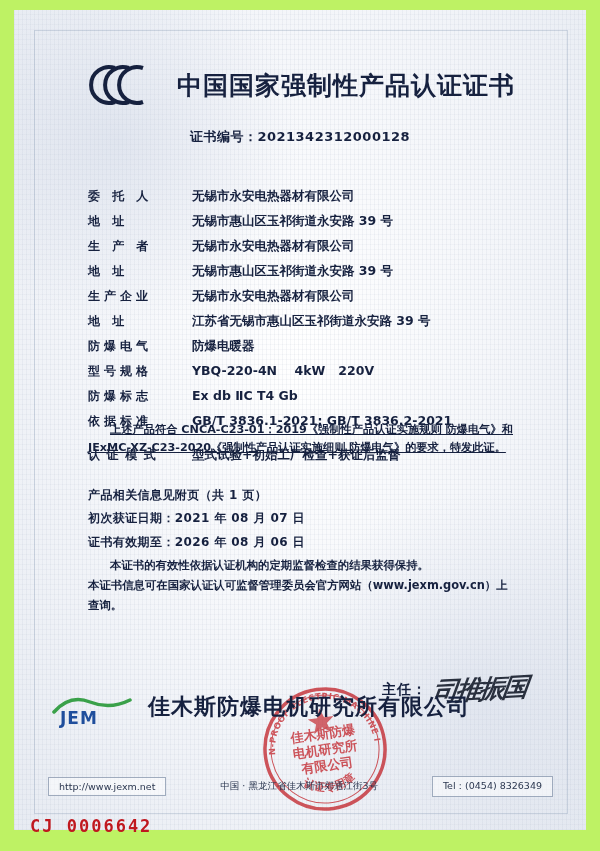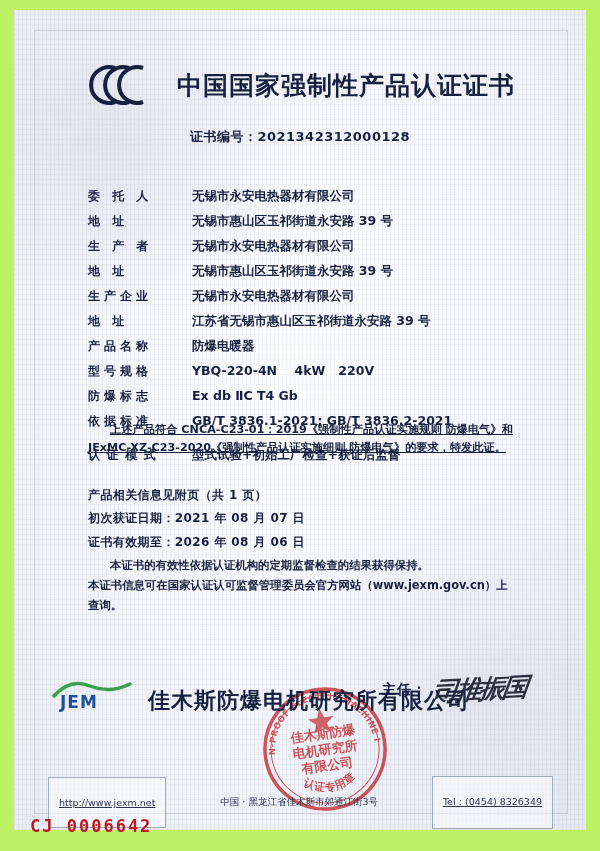--- a/index.html
+++ b/index.html
@@ -203,24 +203,24 @@
     height: 126px;
     transform: rotate(-8deg);
     opacity: 0.72;
     pointer-events: none;
   }
 
   
   .org {
     position: absolute;
     left: 50px;
-    top: 676px;
+    top: 692px;
     width: 500px;
     display: flex;
-    align-items: flex-end;
+    align-items: flex-start;
     gap: 14px;
   }
   .jem-logo {
     width: 84px;
     height: 40px;
     flex: 0 0 auto;
   }
   .org-name {
     font-family: "DejaVu Sans", "Liberation Sans", sans-serif;
     font-size: 22px;
@@ -236,23 +236,22 @@
     width: 505px;
     display: flex;
     align-items: center;
     justify-content: space-between;
     font-family: "DejaVu Sans", "Liberation Sans", sans-serif;
     font-size: 9.5px;
     color: #2b3750;
   }
   .footer-box {
     border: 1px solid rgba(90,110,140,0.55);
-    padding: 19px 10px;
+    padding: 3px 10px;
     background: rgba(255,255,255,0.5);
-    text-decoration: underline;
   }
   .footer-mid { flex: 1; text-align: center; }
 
   .serial {
     position: absolute;
     left: 30px;
     top: 816px;
     font-family: "DejaVu Sans Mono", "Liberation Mono", monospace;
     font-size: 17px;
     font-weight: bold;
@@ -301,21 +300,21 @@
     </div>
     <div class="row">
       <div class="label">生产企业</div>
       <div class="value">无锡市永安电热器材有限公司</div>
     </div>
     <div class="row">
       <div class="label">地    址</div>
       <div class="value">江苏省无锡市惠山区玉祁街道永安路 39 号</div>
     </div>
     <div class="row">
-      <div class="label">产品名称</div>
+      <div class="label">防爆电气</div>
       <div class="value">防爆电暖器</div>
     </div>
     <div class="row">
       <div class="label">型号规格</div>
       <div class="value">YBQ-220-4N    4kW   220V</div>
     </div>
     <div class="row">
       <div class="label">防爆标志</div>
       <div class="value">Ex db ⅡC T4 Gb</div>
     </div>

